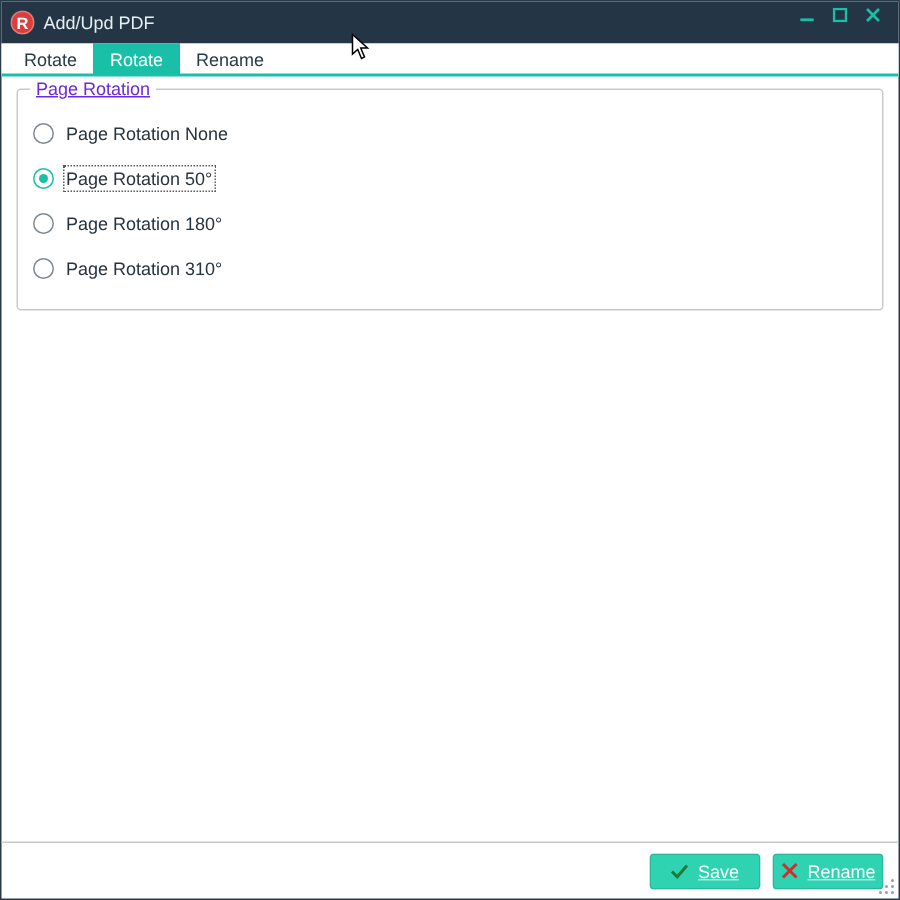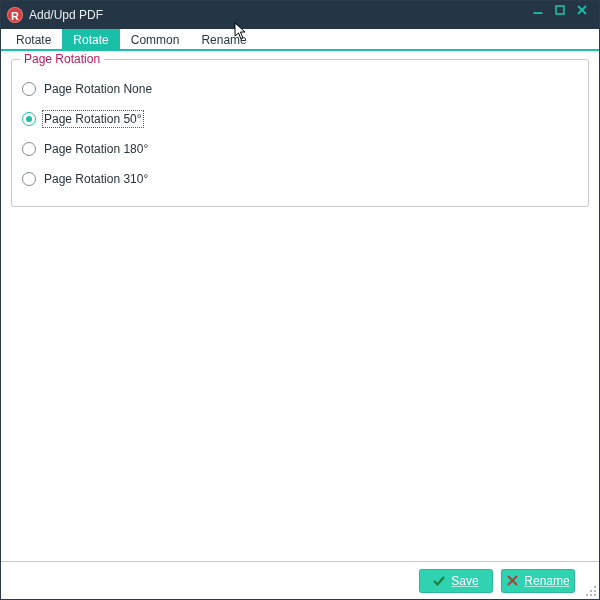--- a/index.html
+++ b/index.html
@@ -94,21 +94,22 @@
     border-radius: 3px;
     padding: 14px 10px 12px 10px;
     position: relative;
   }
   .groupbox-legend {
     position: absolute;
     top: -8px; left: 8px;
     background: #fff;
     padding: 0 4px;
     font-size: 12px;
-    color: #be185d;
+    color: #6d28d9;
+    text-decoration: underline;
   }
   .radio-row {
     display: flex;
     align-items: center;
     height: 30px;
     cursor: pointer;
     font-size: 12px;
     color: #27333d;
   }
   .radio-outer {
@@ -129,21 +130,21 @@
   }
   .radio-row.selected .radio-inner { display: block; }
   .radio-label.focus { outline: 1px dotted #5a5a5a; outline-offset: 1px; }
   
   .footer {
     height: 38px;
     border-top: 1px solid #c9c9c9;
     display: flex;
     align-items: center;
     justify-content: flex-end;
-    padding: 0 24px;
+    padding: 0 10px;
     gap: 8px;
     position: relative;
   }
   .btn {
     min-width: 74px; height: 24px;
     border-radius: 3px;
     border: 1px solid rgba(0,0,0,0.12);
     background: #2fd2b1;
     color: #fff;
     display: inline-flex;
@@ -187,21 +188,20 @@
     </div>
   </div>
 
   <svg class="cursor-arrow" width="16" height="20" viewBox="0 0 16 20">
     <path d="M1 1 L1 14 L4.5 11 L7 17 L9 16 L6.5 10 L11 10 Z" fill="#fff" stroke="#000" stroke-width="1"></path>
   </svg>
 
   <div class="tabs-row">
     <div class="tab"><span>Rotate</span></div>
     <div class="tab active"><span>Rotate</span></div>
-    <div class="tab"><span>Common</span></div>
     <div class="tab"><span>Rename</span></div>
   </div>
 
   <div class="content">
     <div class="groupbox">
       <div class="groupbox-legend">Page Rotation</div>
 
       <div class="radio-row">
         <span class="radio-outer"></span>
         <span class="radio-label">Page Rotation None</span>

